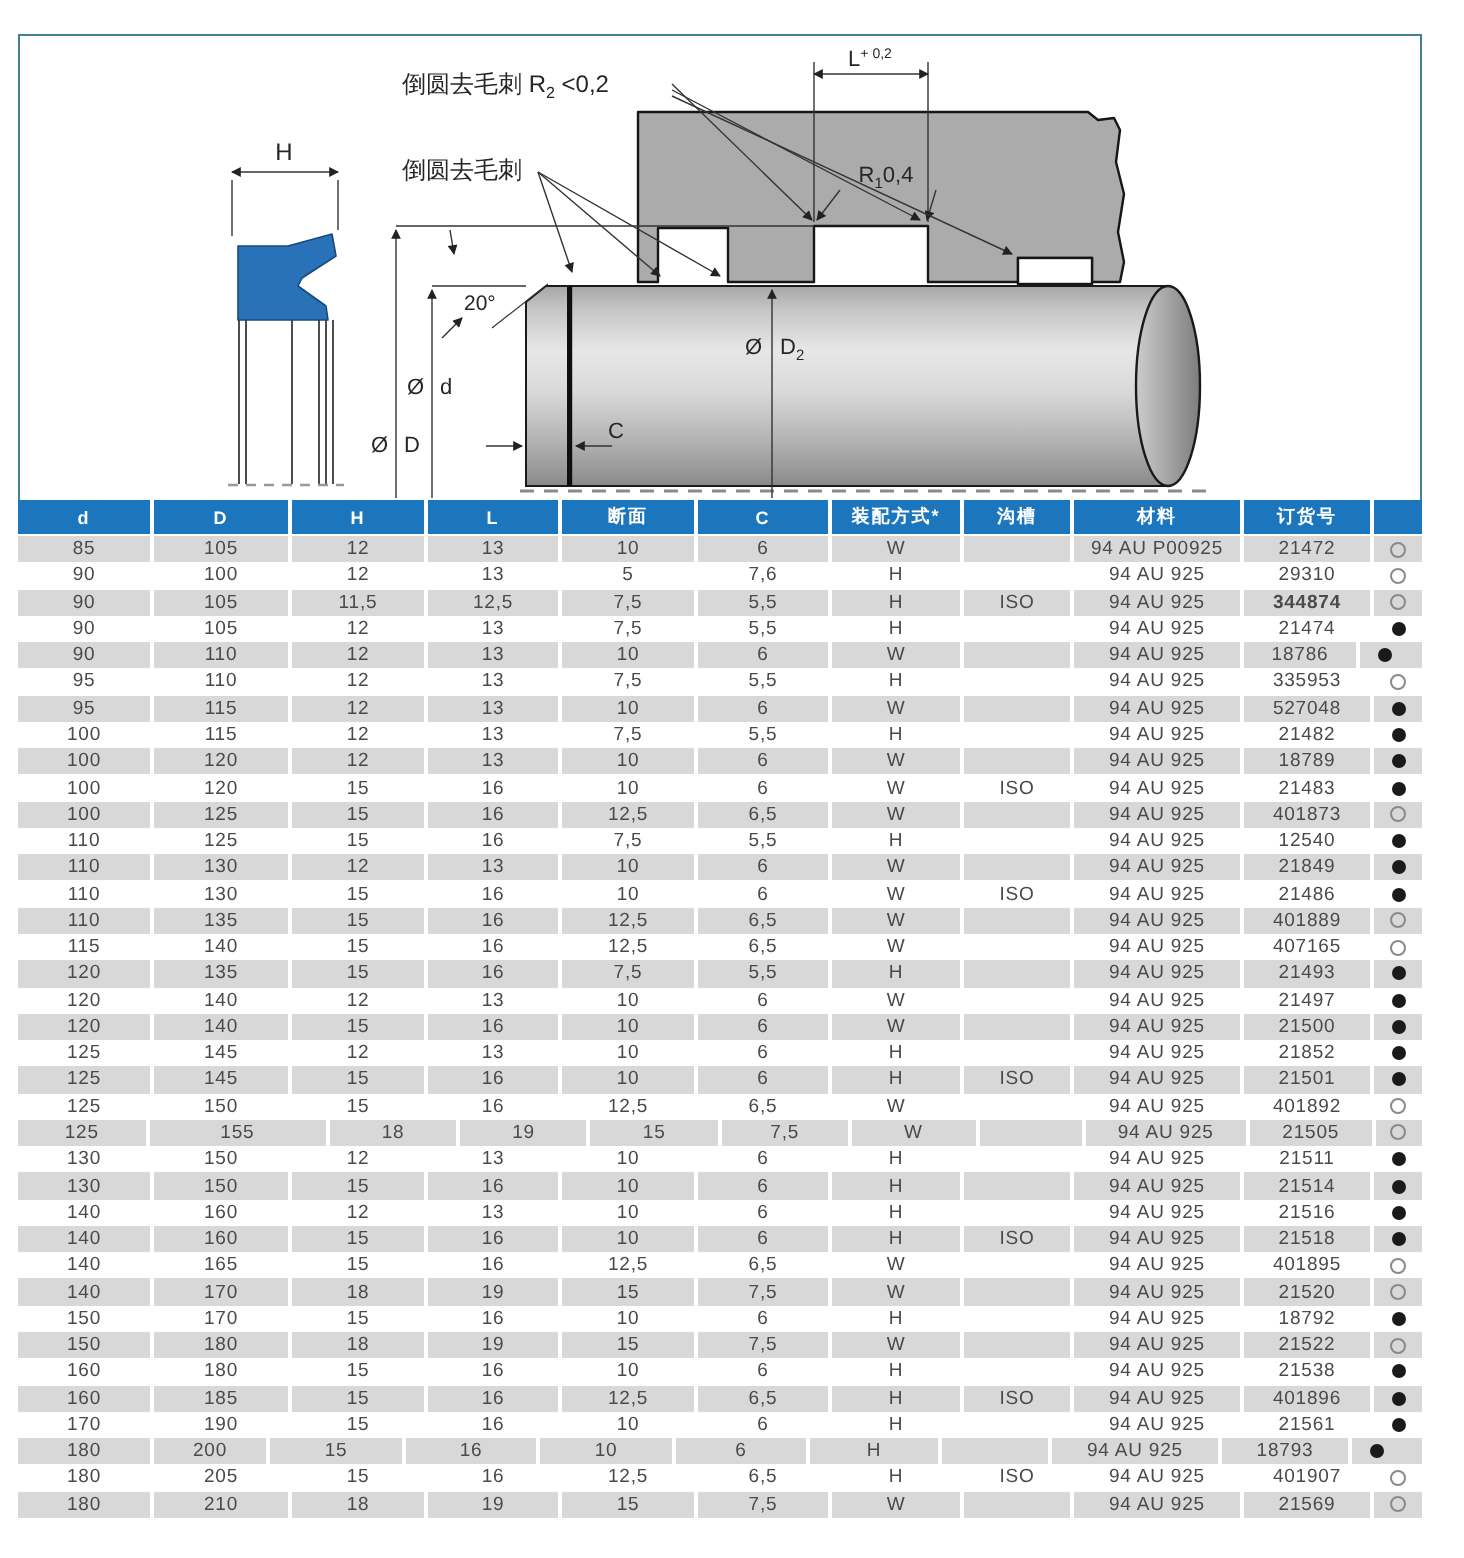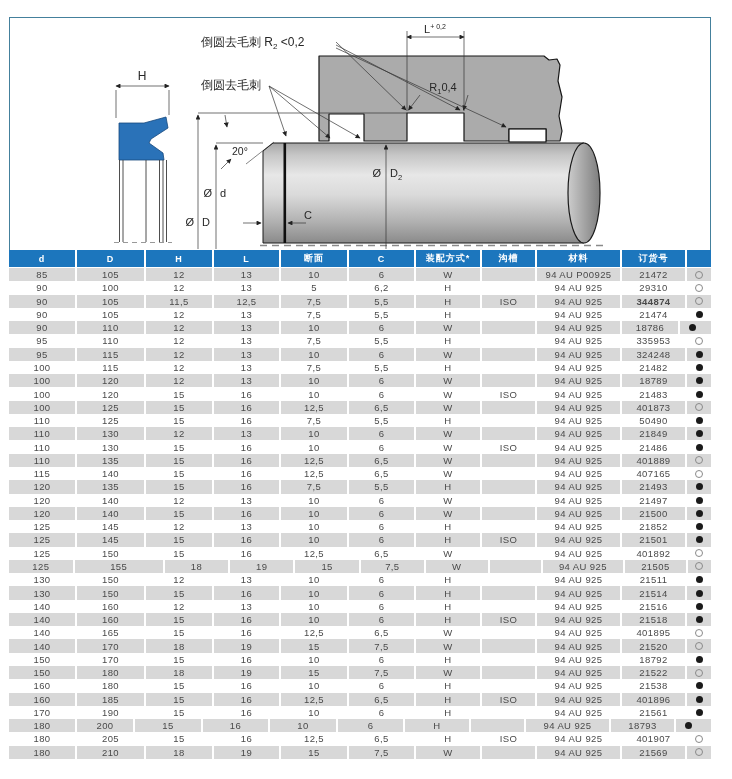--- a/index.html
+++ b/index.html
@@ -157,21 +157,21 @@
         <div class="tc" style="width: 24px;">
           <span class="dot open"></span>
         </div>
       </div>
       <div class="trow">
         <div class="tc" style="width: 68px;">90</div>
         <div class="tc" style="width: 69px;">100</div>
         <div class="tc" style="width: 68px;">12</div>
         <div class="tc" style="width: 67px;">13</div>
         <div class="tc" style="width: 68px;">5</div>
-        <div class="tc" style="width: 67px;">6,2</div>
+        <div class="tc" style="width: 67px;">7,6</div>
         <div class="tc" style="width: 66px;">H</div>
         <div class="tc" style="width: 55px;"></div>
         <div class="tc" style="width: 85px;">94 AU 925</div>
         <div class="tc" style="width: 65px;">29310</div>
         <div class="tc" style="width: 24px;">
           <span class="dot open"></span>
         </div>
       </div>
       <div class="trow" style="background: rgb(216, 216, 216);">
         <div class="tc" style="width: 68px;">90</div>
@@ -236,21 +236,21 @@
       <div class="trow" style="background: rgb(216, 216, 216);">
         <div class="tc" style="width: 68px;">95</div>
         <div class="tc" style="width: 69px;">115</div>
         <div class="tc" style="width: 68px;">12</div>
         <div class="tc" style="width: 67px;">13</div>
         <div class="tc" style="width: 68px;">10</div>
         <div class="tc" style="width: 67px;">6</div>
         <div class="tc" style="width: 66px;">W</div>
         <div class="tc" style="width: 55px;"></div>
         <div class="tc" style="width: 85px;">94 AU 925</div>
-        <div class="tc" style="width: 65px;">324248</div>
+        <div class="tc" style="width: 65px;">527048</div>
         <div class="tc" style="width: 24px;">
           <span class="dot filled" style="background: rgb(26, 26, 26);"></span>
         </div>
       </div>
       <div class="trow">
         <div class="tc" style="width: 68px;">100</div>
         <div class="tc" style="width: 69px;">115</div>
         <div class="tc" style="width: 68px;">12</div>
         <div class="tc" style="width: 67px;">13</div>
         <div class="tc" style="width: 68px;">7,5</div>
@@ -311,21 +311,21 @@
       <div class="trow">
         <div class="tc" style="width: 68px;">110</div>
         <div class="tc" style="width: 69px;">125</div>
         <div class="tc" style="width: 68px;">15</div>
         <div class="tc" style="width: 67px;">16</div>
         <div class="tc" style="width: 68px;">7,5</div>
         <div class="tc" style="width: 67px;">5,5</div>
         <div class="tc" style="width: 66px;">H</div>
         <div class="tc" style="width: 55px;"></div>
         <div class="tc" style="width: 85px;">94 AU 925</div>
-        <div class="tc" style="width: 65px;">50490</div>
+        <div class="tc" style="width: 65px;">12540</div>
         <div class="tc" style="width: 24px;">
           <span class="dot filled" style="background: rgb(26, 26, 26);"></span>
         </div>
       </div>
       <div class="trow" style="background: rgb(216, 216, 216);">
         <div class="tc" style="width: 68px;">110</div>
         <div class="tc" style="width: 69px;">130</div>
         <div class="tc" style="width: 68px;">12</div>
         <div class="tc" style="width: 67px;">13</div>
         <div class="tc" style="width: 68px;">10</div>

